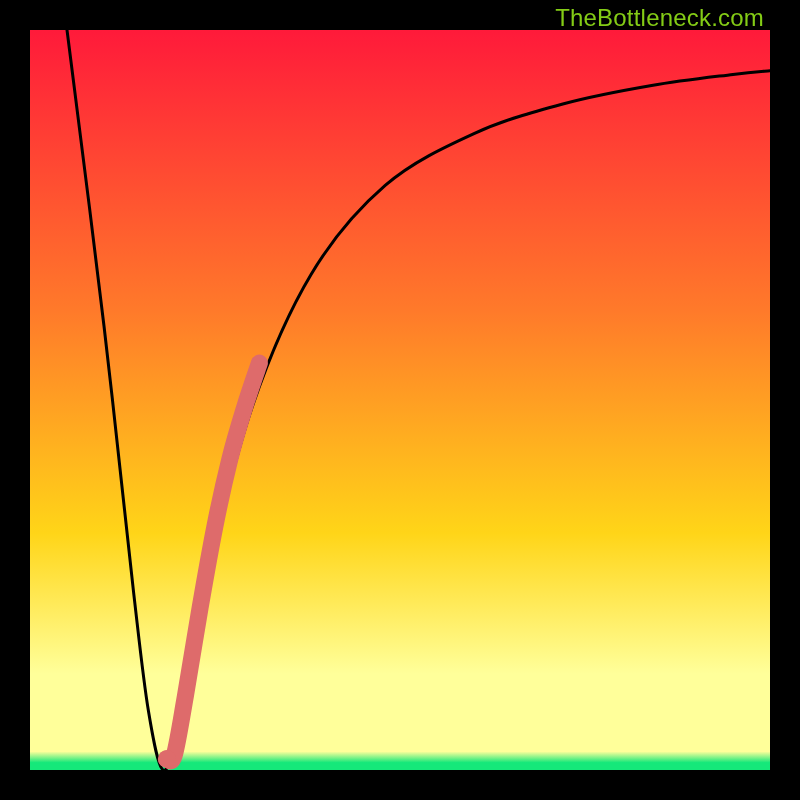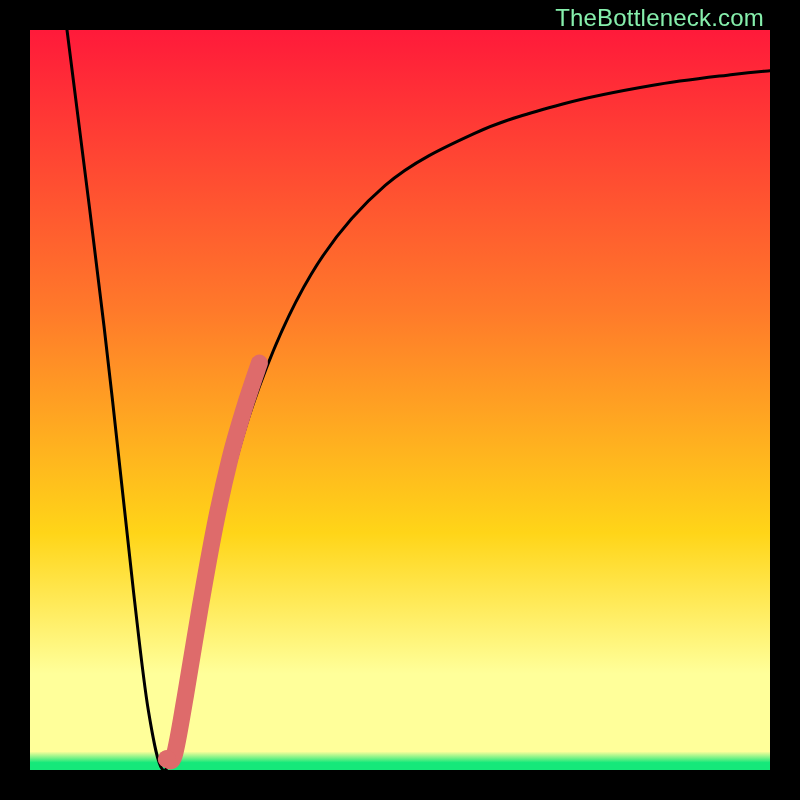--- a/index.html
+++ b/index.html
@@ -23,21 +23,21 @@
     top: 30px;
     width: 740px;
     height: 740px;
   }
   .watermark {
     position: absolute;
     top: 4px;
     right: 36px;
     font-size: 24px;
     font-weight: 500;
-    color: #86efac;
+    color: #84cc16;
     letter-spacing: 0.2px;
     z-index: 5;
   }
   svg { display: block; }
 </style>
 </head>
 <body>
 
 <div class="frame">
 

